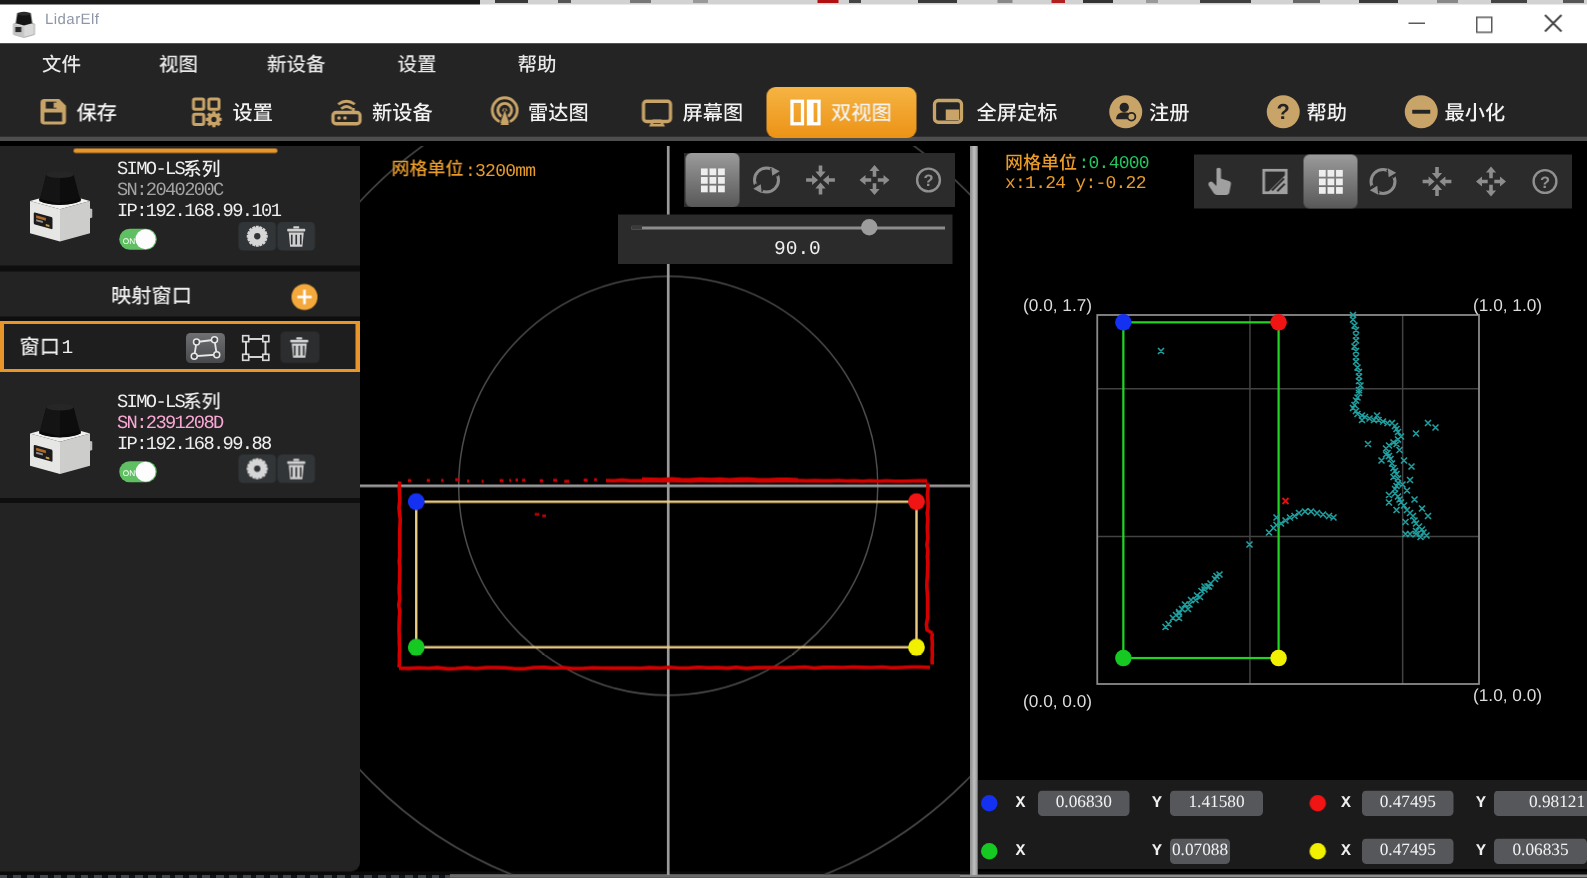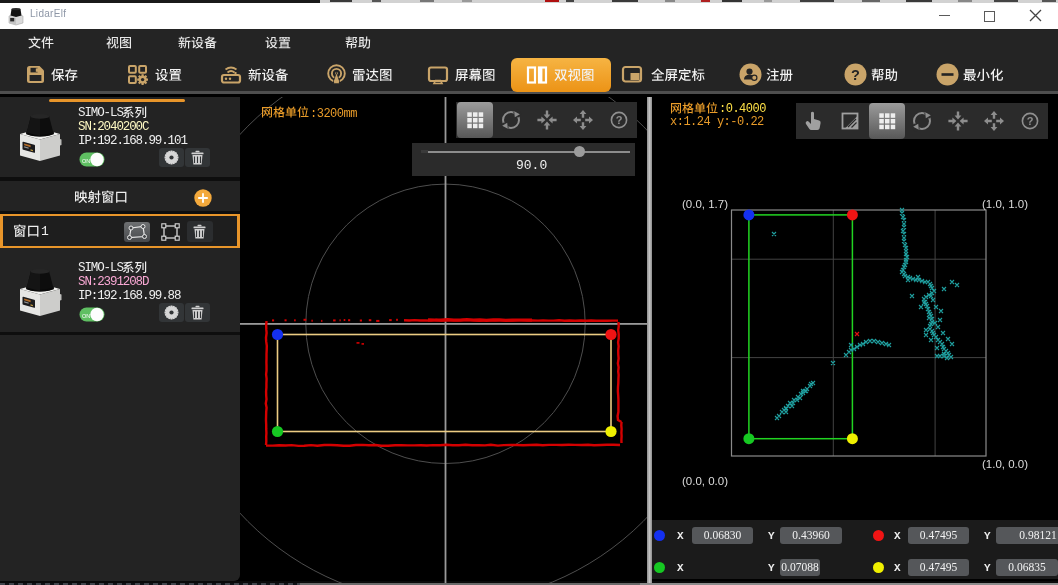--- a/index.html
+++ b/index.html
@@ -131,21 +131,21 @@
       <rect x="1.6" y="4.2" width="4.5" height="1.3" fill="#909090"></rect>
 <rect x="8" y="5.6" width="2.4" height="1.3" fill="#c9a040"></rect>
     </g>
 <ellipse cx="22" cy="19.8" rx="13.8" ry="3.8" fill="#0a0a0a"></ellipse>
 <path d="M8.2 19.2 L8.2 21.2 Q22 25.8 35.8 21.2 L35.8 19.2 Z" fill="#090909"></path>
 <path d="M13 3 L31 3 L35.3 19.5 Q22 24 8.7 19.5 Z" fill="#0d0d0d"></path>
 <path d="M13 3 L22 5 L22 23 L8.7 19.5 Z" fill="#141414"></path>
 <ellipse cx="22" cy="3.4" rx="9.2" ry="2.3" fill="#262626"></ellipse>
 </svg>
 <div class="abs mono" style="left:78px;top:106px;font-size:12.5px;color:#efefef;letter-spacing:-1.1px">SIMO-LS</div>
-<div class="abs mono" style="left:78px;top:120px;font-size:12.5px;color:#fef9c3;letter-spacing:-1.1px">SN:2040200C</div>
+<div class="abs mono" style="left:78px;top:120px;font-size:12.5px;color:#a3a3a3;letter-spacing:-1.1px">SN:2040200C</div>
 <div class="abs mono" style="left:78px;top:134px;font-size:12.5px;color:#efefef;letter-spacing:-1.1px">IP:192.168.99.101</div>
 <svg class="abs" style="left:79px;top:152px" width="26" height="15">
 <rect x="0.5" y="0.5" width="25" height="14" rx="7" fill="#5fbf62"></rect>
 <text x="7" y="10.5" font-size="5.5" fill="#fff" font-family="Liberation Sans" text-anchor="middle">ON</text>
 <circle cx="18" cy="7.5" r="6.7" fill="#fdfdfd"></circle>
   </svg>
 <div class="ibtn" style="left:158.5px;top:148px"></div>
 <svg class="abs" style="left:158.5px;top:148px" width="25" height="19">
 <g transform="translate(12.5,9.5)">
       <circle r="6.2" fill="#d6d6d6"></circle>
@@ -340,21 +340,21 @@
 <circle cx="9" cy="9" r="7.6" fill="none" stroke="#909090" stroke-width="1.6"></circle>
 <text x="9" y="13.2" text-anchor="middle" font-family="Liberation Sans" font-size="11" font-weight="bold" fill="#909090">?</text>
   </svg>
 <div class="abs" style="left:412px;top:143px;width:223px;height:33px;background:#2b2b2b"></div>
 <div class="abs" style="left:421px;top:150.5px;width:209px;height:1.6px;background:#8d8d8d"></div>
 <div class="abs" style="left:421px;top:150px;width:7px;height:2.6px;background:#3a3a3a"></div>
 <div class="abs" style="left:574px;top:146px;width:11px;height:11px;border-radius:50%;background:#9c9c9c"></div>
 <div class="abs mono" style="left:516px;top:158px;font-size:13px;color:#f0f0f0">90.0</div>
 <div class="abs mono" style="left:310px;top:106.5px;font-size:12px;color:#e89b29;letter-spacing:-0.5px">:3200mm</div>
 <div class="abs" style="left:647px;top:97px;width:4.5px;height:486px;background:linear-gradient(90deg,#8e8e8e,#c2c2c2 50%,#8e8e8e)"></div>
-<div class="abs mono" style="left:719px;top:102px;font-size:12px;color:#fde047;letter-spacing:-0.5px">:0.4000</div>
+<div class="abs mono" style="left:719px;top:102px;font-size:12px;color:#22c55e;letter-spacing:-0.5px">:0.4000</div>
 <div class="abs mono" style="left:670px;top:114.5px;font-size:12px;color:#e89b29;letter-spacing:-0.5px">x:1.24  y:-0.22</div>
 <div class="abs" style="left:796px;top:102.5px;width:252px;height:36px;background:#2b2b2b"></div>
 <svg class="abs" style="left:803px;top:109.5px" width="20" height="22">
 <path d="M8 2.5 Q9.8 1 11 2.8 L11 9 L16.2 10.6 Q18 11.2 17.6 13 L16.6 18.2 Q16.2 20 14.4 20 L8.4 20 Q7 20 6.2 18.8 L3 14 Q2 12.4 3.4 11.4 Q4.6 10.6 5.8 11.8 L8 14 L8 3.4 Z" fill="#a0a0a0"></path>
   </svg>
 <svg class="abs" style="left:840px;top:110.5px" width="20" height="20">
 <rect x="2.5" y="2.5" width="15" height="15" fill="none" stroke="#a0a0a0" stroke-width="1.8"></rect>
 <path d="M17 5.5 L17 17 L5.5 17 Z" fill="#a0a0a0"></path>
 <path d="M8 16 L16 8 M11.5 16.5 L16.5 11.5" stroke="#2b2b2b" stroke-width="1.2"></path>
   </svg>
@@ -423,28 +423,28 @@
 <path d="M855 332L859 336M859 332L855 336" stroke="#e01010" stroke-width="1.2" fill="none"></path>
 <g>
 <circle cx="748.9" cy="214.9" r="5.5" fill="#1430f0"></circle>
 <circle cx="852.4" cy="214.9" r="5.5" fill="#f01414"></circle>
 <circle cx="748.9" cy="438.7" r="5.5" fill="#16c822"></circle>
 <circle cx="852.4" cy="438.7" r="5.5" fill="#f0f000"></circle>
 </g>
   </svg>
 <div class="abs" style="left:682px;top:197.5px;font-size:11.5px;color:#dcdcdc">(0.0, 1.7)</div>
 <div class="abs" style="left:982px;top:197.5px;font-size:11.5px;color:#dcdcdc">(1.0, 1.0)</div>
-<div class="abs" style="left:682px;top:475px;font-size:11.5px;color:#dcdcdc">(0.0, 0.0)</div>
+<div class="abs" style="left:682px;top:462px;font-size:11.5px;color:#dcdcdc">(0.0, 0.0)</div>
 <div class="abs" style="left:982px;top:457.5px;font-size:11.5px;color:#dcdcdc">(1.0, 0.0)</div>
 <div class="abs" style="left:651.5px;top:519.5px;width:406.5px;height:58.5px;background:#1b1b1b"></div>
 <div class="dot" style="left:653.5px;top:530.0px;background:#1430f0"></div>
 <div class="xy" style="left:677px;top:530.5px">X</div>
 <div class="inp" style="left:692px;top:527px;width:61px">0.06830</div>
 <div class="xy" style="left:768px;top:530.5px">Y</div>
-<div class="inp" style="left:780px;top:527px;width:62px">0.43960</div>
+<div class="inp" style="left:780px;top:527px;width:62px">1.41580</div>
 <div class="dot" style="left:872.5px;top:530.0px;background:#f01414"></div>
 <div class="xy" style="left:894px;top:530.5px">X</div>
 <div class="inp" style="left:908px;top:527px;width:61px">0.47495</div>
 <div class="xy" style="left:984px;top:530.5px">Y</div>
 <div class="inp" style="left:996px;top:527px;width:84px">0.98121</div>
 <div class="dot" style="left:653.5px;top:562.0px;background:#16c822"></div>
 <div class="xy" style="left:677px;top:562.5px">X</div>
 <div class="inp" style="left:692px;top:591px;width:61px">0.06683</div>
 <div class="xy" style="left:768px;top:562.5px">Y</div>
 <div class="inp" style="left:780px;top:559px;width:40px">0.07088</div>

